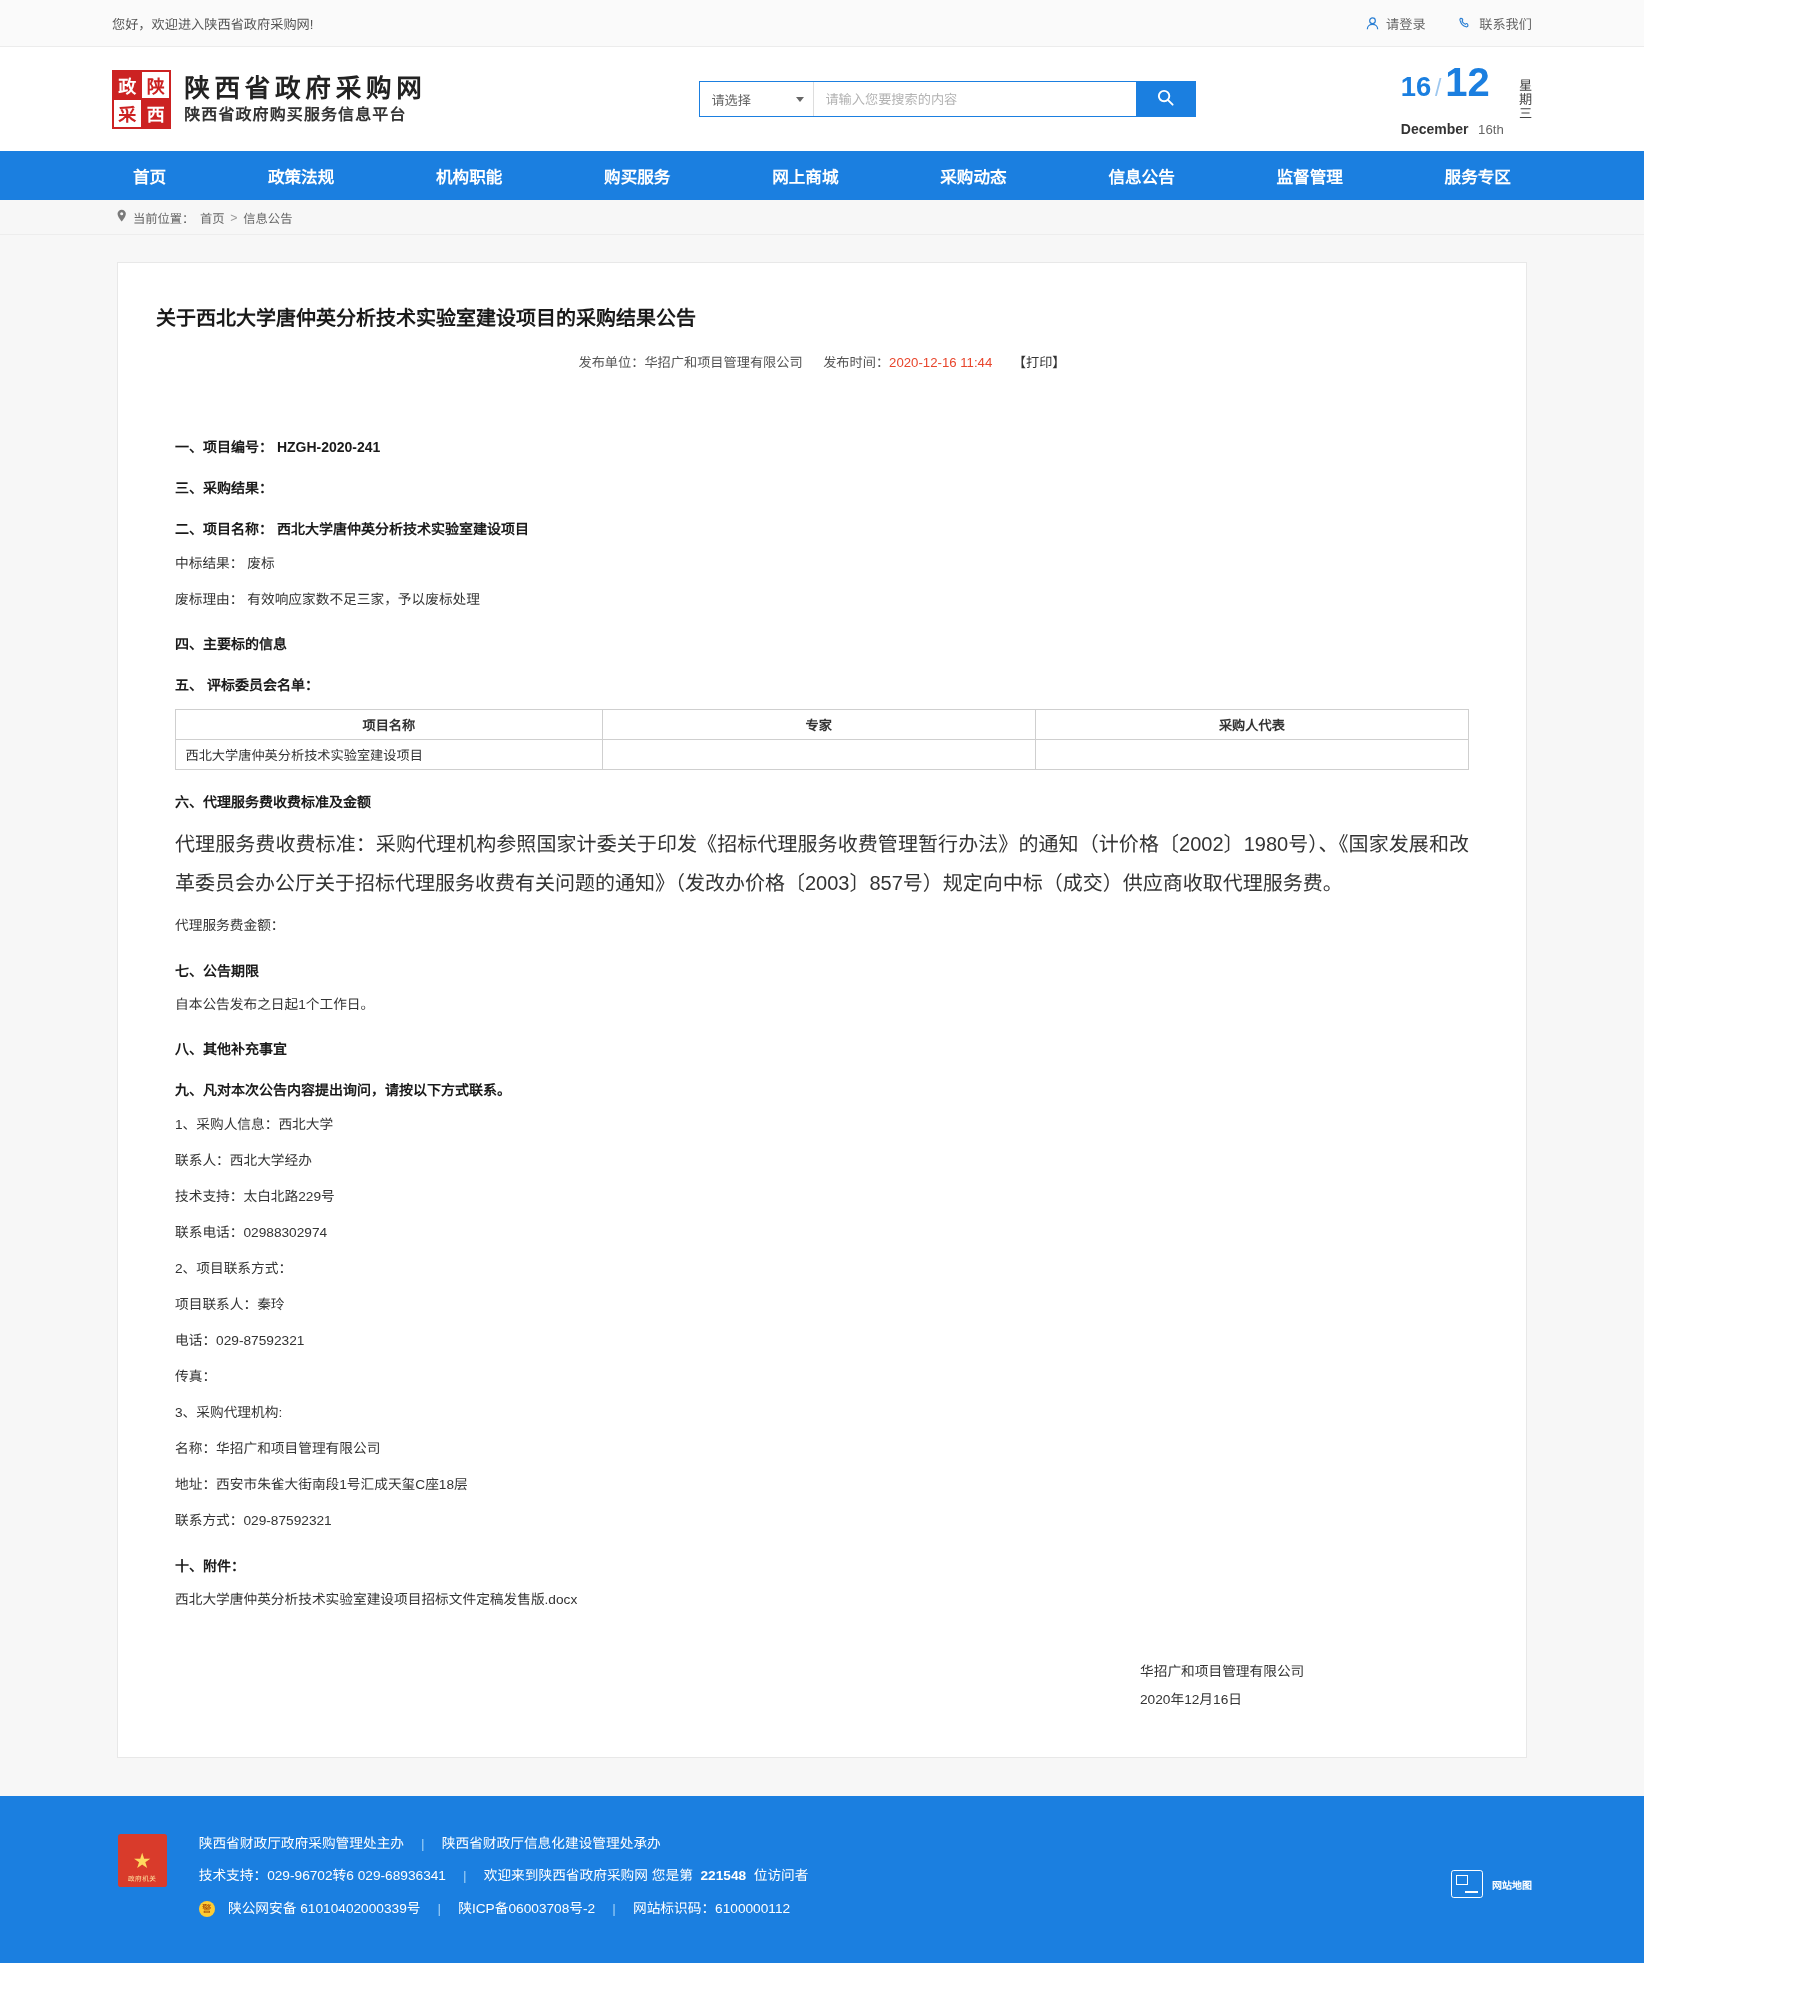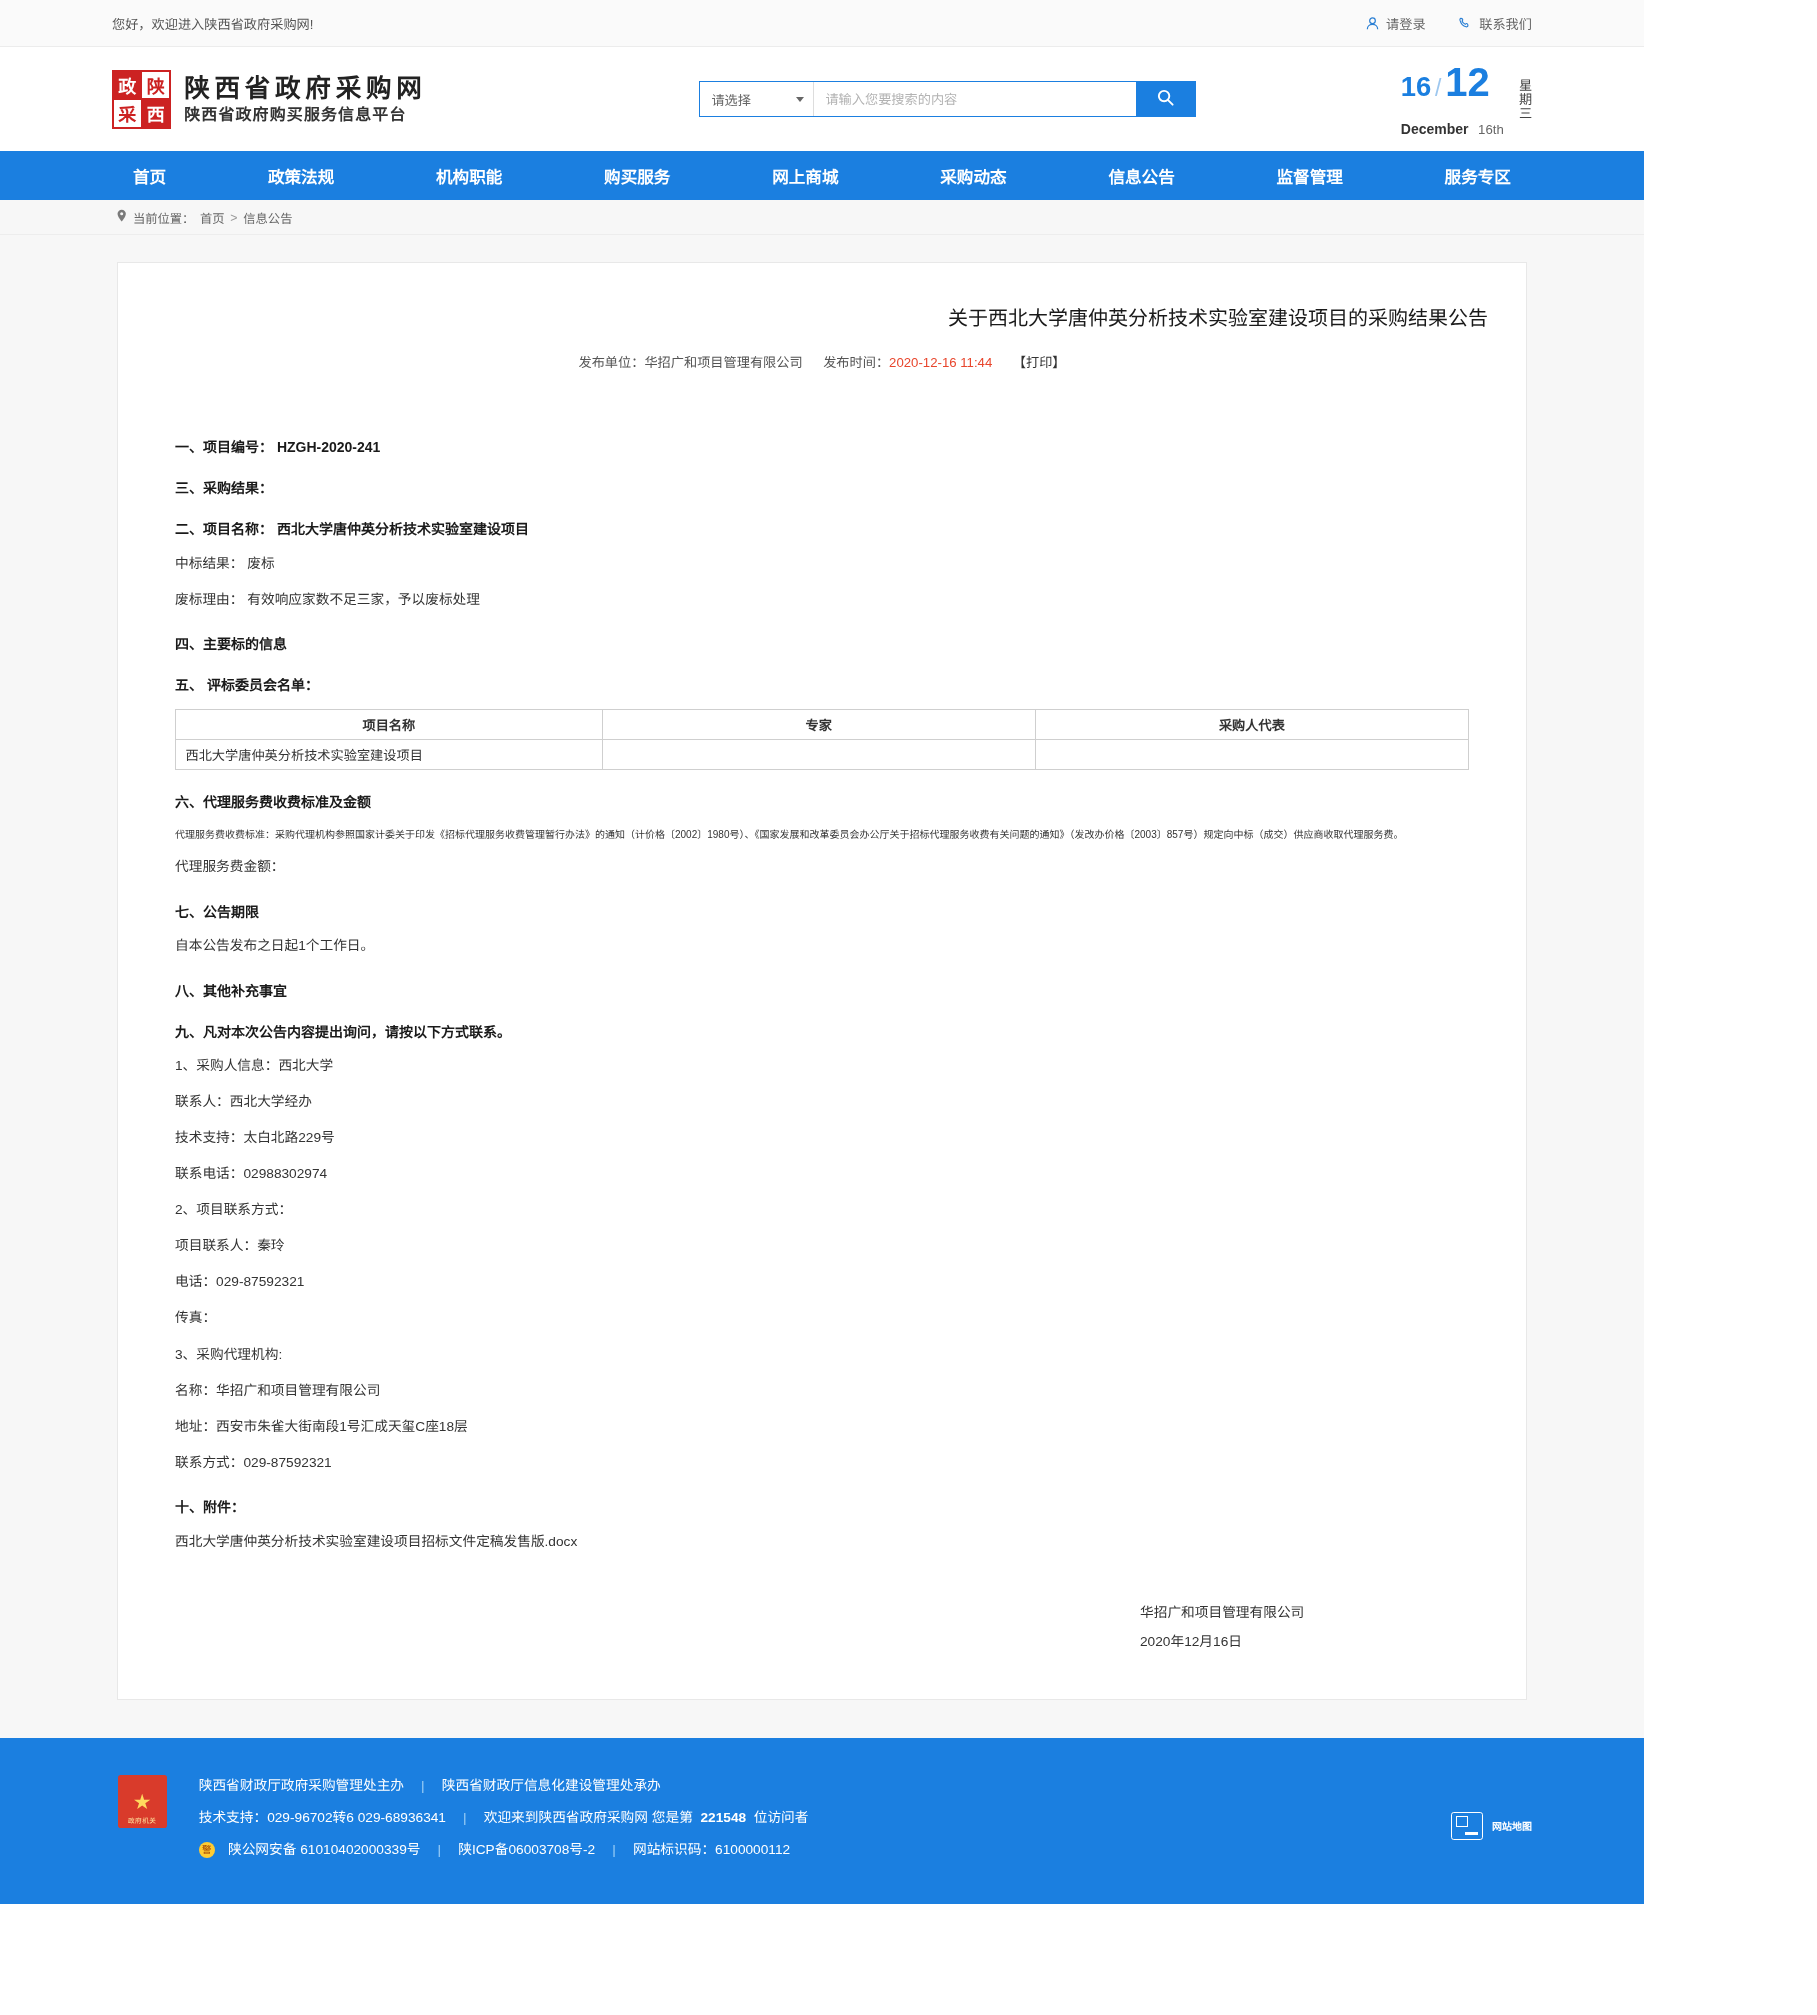--- a/index.html
+++ b/index.html
@@ -125,36 +125,36 @@
   .crumb-inner a { color: #666; text-decoration: none; }
   .crumb-sep { color: #999; }
 
   
   .content-outer { background: #f7f7f7; padding: 26.5px 0 38px; }
   .card {
     width: 1410px; margin: 0 auto; background: #fff; border: 0.9px solid #e8e8e8;
     padding: 32px 38px 42px;
   }
   .doc-title {
-    text-align: right; font-size: 20px; font-weight: normal; color: #1a1a1a;
+    text-align: left; font-size: 20px; font-weight: bold; color: #1a1a1a;
     padding: 7.6px 0 21px;
   }
   .doc-meta {
     text-align: center; font-size: 13.2px; color: #555; padding-bottom: 32px;
     border-bottom: 0.9px dashed transparent;
   }
   .doc-meta .gap { display: inline-block; width: 13.2px; }
   .doc-meta .time { color: #e8452c; }
   .doc-meta .print { color: #333; cursor: pointer; text-align: right; }
 
   .body-wrap { padding: 11.4px 19px 0 19px; }
   .h-item { font-size: 14px; font-weight: bold; color: #1a1a1a; margin: 21px 0 13.2px; }
   .h-item .inline-normal { font-weight: bold; }
   .p-line { font-size: 13.7px; color: #333; margin: 11.4px 0; line-height: 1.8; }
-  .p-just { font-size: 10px; color: #333; margin: 0 0; line-height: 1.95; text-align: justify; }
+  .p-just { font-size: 20px; color: #333; margin: 0 0; line-height: 1.95; text-align: justify; }
 
   table.jury {
     width: 100%; border-collapse: collapse; margin: 15px 0 9.5px;
     table-layout: fixed;
   }
   table.jury th, table.jury td {
     border: 0.9px solid #cfcfcf; height: 30px; font-size: 13.2px; color: #333;
   }
   table.jury th { font-weight: bold; text-align: center; background: #fff; }
   table.jury td { padding: 0 9.5px; }

